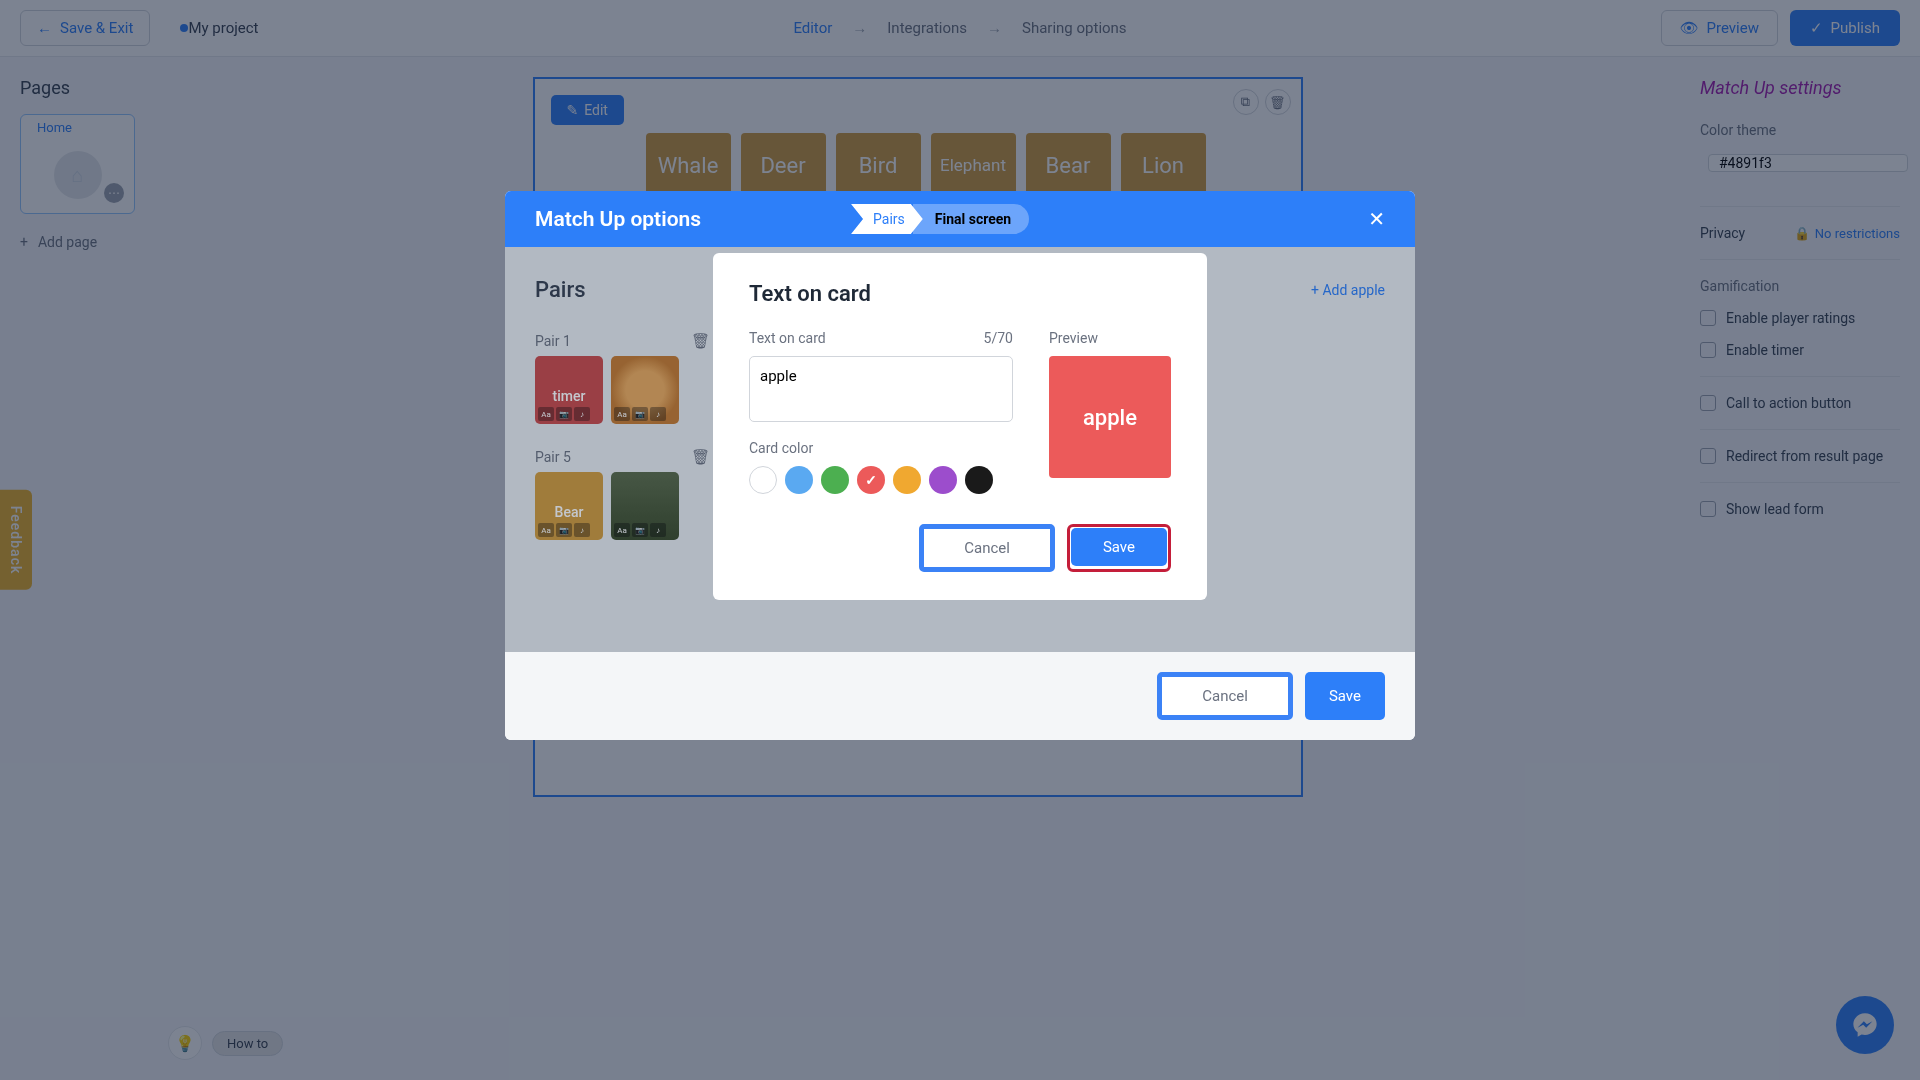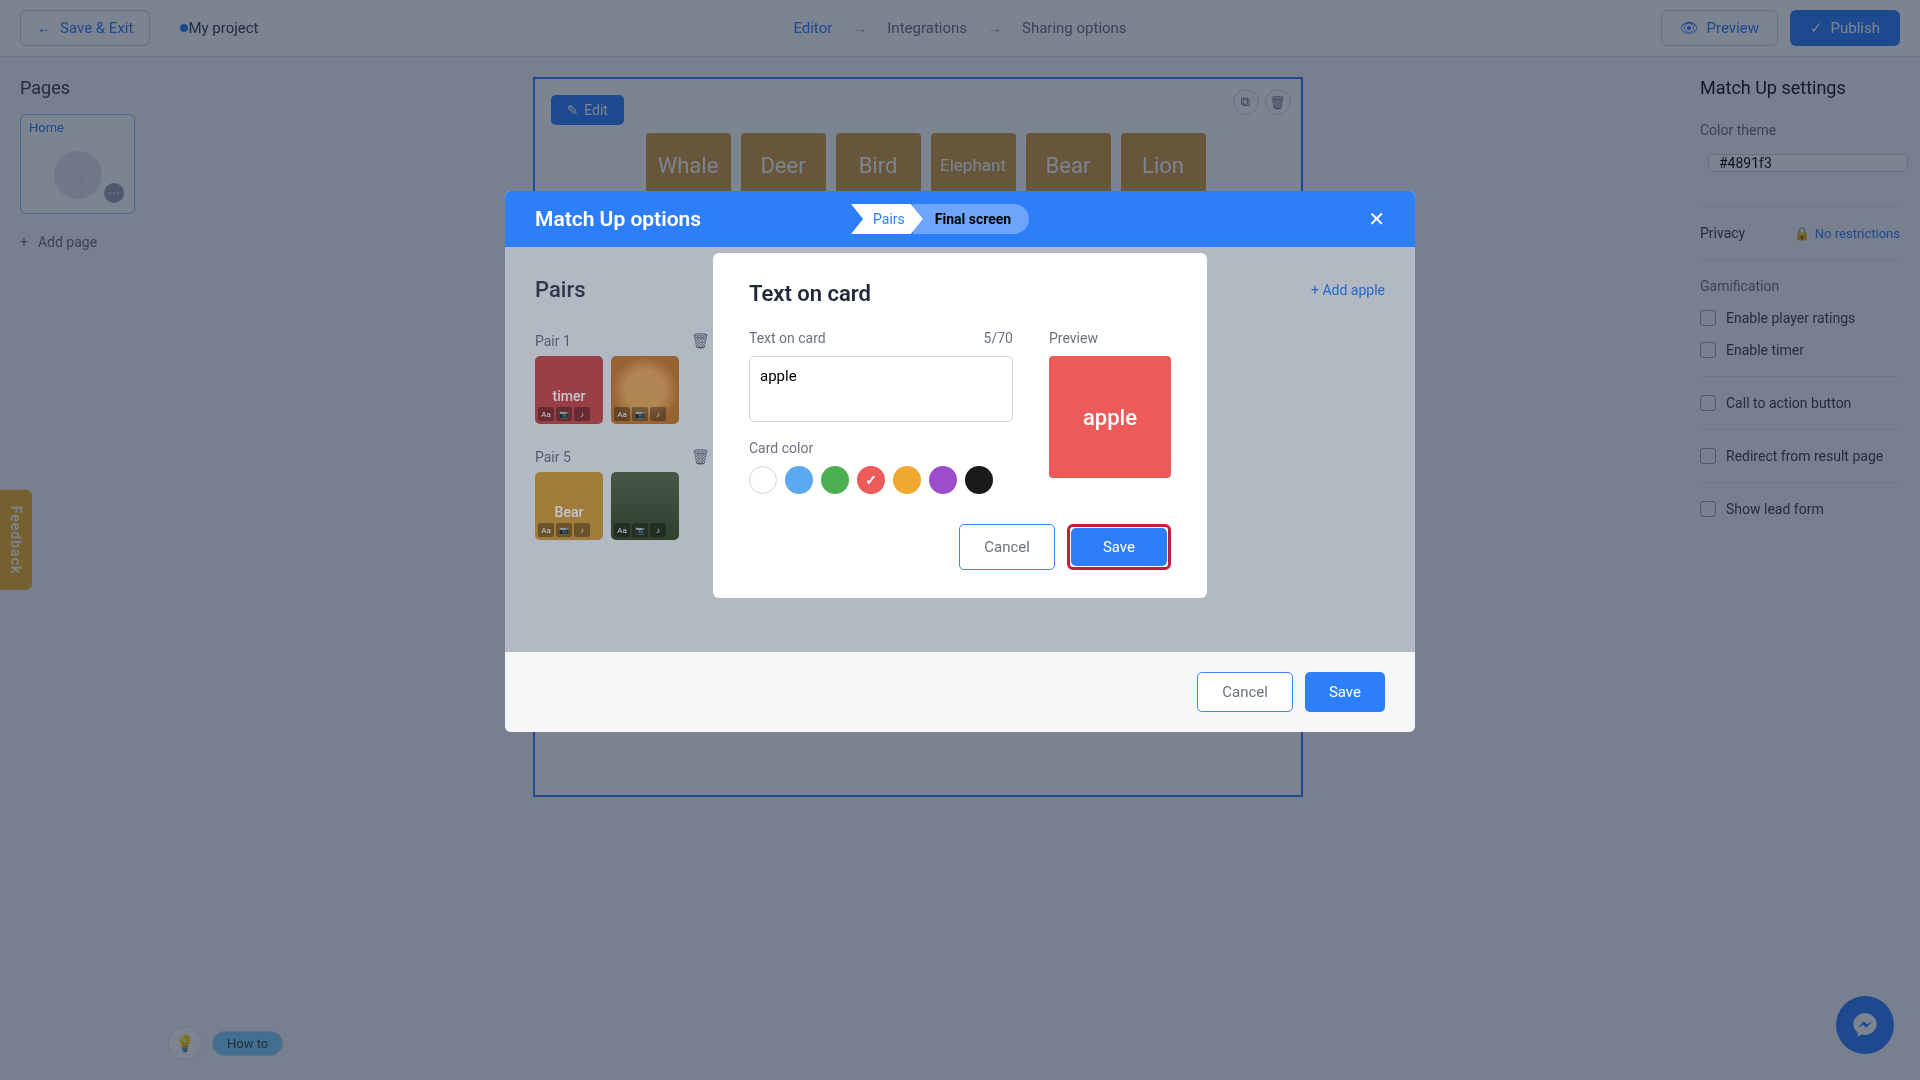--- a/index.html
+++ b/index.html
@@ -16,21 +16,21 @@
 .breadcrumb .bc-arrow { color: #9ca3af; }
 .header-right { margin-left: auto; display: flex; gap: 12px; }
 .preview-btn { border: 1px solid #d1d5db; border-radius: 6px; padding: 8px 18px; color: #2d7ff9; background: #fff; display: flex; align-items: center; gap: 8px; font-size: 15px; }
 .publish-btn { border: none; border-radius: 6px; padding: 8px 20px; color: #fff; background: #2d7ff9; display: flex; align-items: center; gap: 8px; font-size: 15px; }
 
 .main { display: flex; height: calc(100% - 57px); }
 
 
 .left-panel { width: 155px; padding: 20px; }
 .left-title { font-size: 18px; color: #374151; margin-bottom: 16px; }
-.page-thumb { width: 100%; border: 1px solid #93c5fd; border-radius: 6px; padding: 5px 8px 10px; background: #fff; position: relative; }
+.page-thumb { width: 100%; border: 1px solid #93c5fd; border-radius: 6px; padding: 5px 16px 10px; background: #fff; position: relative; }
 .page-thumb-title { color: #2d7ff9; font-size: 13px; }
 .page-circle { width: 48px; height: 48px; background: #e5e7eb; border-radius: 50%; margin: 16px auto 4px; display:flex; align-items:center; justify-content:center; }
 .page-dots { position: absolute; bottom: 10px; right: 10px; width: 20px; height: 20px; border-radius: 50%; background: #9ca3af; color:#fff; display:flex; align-items:center; justify-content:center; font-size:12px; }
 .add-page { margin-top: 20px; display: flex; align-items: center; gap: 10px; color: #6b7280; font-size: 14px; }
 
 
 .canvas-area { flex: 1; padding: 20px 10px; position: relative; }
 .canvas-outline { width: 770px; margin: 0 auto; border: 2px solid #2d7ff9; background:#fff; padding: 16px; position: relative; min-height: 720px;}
 .edit-btn { background: #2d7ff9; color: #fff; border: none; border-radius: 5px; padding: 7px 16px; display: flex; align-items: center; gap:6px; font-size:14px; }
 .cards-row { display: flex; gap: 10px; margin-top: -22px; margin-left: 95px; }
@@ -38,38 +38,38 @@
 .game-card.elephant { font-size: 17px; }
 .canvas-icons-tr { position: absolute; top: 10px; right: 10px; display: flex; gap: 6px; }
 .canvas-icons-tr .ic { width: 26px; height: 26px; border:1px solid #d1d5db; border-radius: 50%; display:flex;align-items:center;justify-content:center; color:#6b7280; font-size:13px;}
 
 .bottom-toolbar { position: absolute; bottom: 100px; left: 50%; transform: translateX(-50%); display:flex; gap:10px;}
 .bottom-toolbar .tb { border:1px solid #d1d5db; border-radius:5px; padding:8px 14px; background:#fff; color:#374151; font-size:14px; display:flex; align-items:center; gap:6px;}
 .bottom-toolbar .tb.all { background:#2d7ff9; color:#fff; border-color:#2d7ff9;}
 
 
 .right-panel { width: 240px; padding: 20px; }
-.right-title { font-size: 18px; color: #0f172a; margin-bottom: 24px; }
+.right-title { font-size: 18px; color: #a21caf; margin-bottom: 24px; font-style: italic; }
 .setting-label { font-size: 14px; color: #6b7280; margin-bottom: 10px; }
 .color-row { display:flex; gap:8px; margin-bottom: 28px; align-items:center;}
 .color-sw { width:30px;height:30px;border-radius:4px;background:#2456c4;}
 .color-input { flex:1; border:1px solid #d1d5db; border-radius:4px; padding:0 10px; font-size:14px; }
 .setting-row { display:flex; justify-content:space-between; align-items:center; padding: 18px 0; border-top:1px solid #e5e7eb; font-size:14px; color:#374151;}
 .lock-link { color:#2d7ff9; font-size:13px; display:flex; align-items:center; gap:4px;}
 .check-row { display:flex; align-items:center; gap:10px; padding: 8px 0; font-size:14px; color:#374151;}
 .cb { width:16px; height:16px; border:1px solid #9ca3af; border-radius:3px;}
 .section-title { font-size:14px; color:#6b7280; padding:18px 0 8px; border-top:1px solid #e5e7eb;}
 
 
 .feedback-tab { position: absolute; left: 0; top: 50%; transform: translateY(-50%); background: #f0b429; color: #fff; writing-mode: vertical-rl; padding: 16px 8px; font-size: 14px; border-radius: 0 6px 6px 0; font-weight:500; letter-spacing:1px;}
 
 
 .howto { position: absolute; left: 168px; bottom: 20px; display:flex; align-items:center; gap:10px;}
 .bulb { width:34px; height:34px; border-radius:50%; background:#fff; border:1px solid #e5e7eb; display:flex;align-items:center;justify-content:center; color:#f0b429;}
-.howto-pill { border:1px solid #d1d5db; border-radius:16px; padding:4px 14px; background:#7dd3fc; font-size:13px; color:#374151;}
+.howto-pill { border:1px solid #d1d5db; border-radius:16px; padding:4px 14px; background:#e5e5e5; font-size:13px; color:#374151;}
 
 
 .messenger { position: absolute; right: 26px; bottom: 26px; width: 58px; height: 58px; border-radius: 50%; background: #2d7ff9; display:flex;align-items:center;justify-content:center; color:#fff;}
 
 
 .dim-overlay { position: absolute; inset:0; background: rgba(17,30,55,0.55); z-index: 5; }
 
 
 .modal1 { position: absolute; left: 50%; top: 145px; transform: translateX(-50%); width: 910px; background: #fff; border-radius: 6px; z-index: 10; overflow: hidden; margin-top: 46px; }
 .modal1-header { background: #2d7ff9; color:#fff; height: 56px; display:flex; align-items:center; padding: 0 30px; gap: 150px;}
@@ -92,21 +92,21 @@
 .pcard.bear-card { background:#d19b3c; }
 .pcard.cat-card { background:#d19b3c; }
 .pcard.img-card { background: radial-gradient(circle, #e8a85c 40%, #c47a30 70%); }
 .pcard.img-card2 { background: linear-gradient(#5a6a4a,#3a4a2a);}
 .pcard.img-card3 { background: linear-gradient(#b89070,#8a6850);}
 .pcard-text { padding-bottom:20px; font-weight:500;}
 .pcard-icons { position:absolute; bottom:3px; left:3px; display:flex; gap:2px;}
 .pcard-icons .pi { width:16px; height:14px; background: rgba(0,0,0,0.35); border-radius:2px; font-size:8px; display:flex;align-items:center;justify-content:center; color:#fff;}
 .pair-trash { color:#6b7280; font-size:15px; }
 .modal1-footer { background: #f4f6f8; padding: 20px 30px; display:flex; justify-content:flex-end; gap:12px; }
-.btn-cancel { border:1px solid #3b82f6; background:#fff; border-radius:5px; padding: 10px 24px; color:#6b7280; font-size:15px;}
+.btn-cancel { border:5px solid #3b82f6; background:#fff; border-radius:5px; padding: 10px 40px; color:#6b7280; font-size:15px;}
 .btn-save { border:none; background:#2d7ff9; color:#fff; border-radius:5px; padding:10px 24px; font-size:15px;}
 
 
 .modal1-body-dim { position:absolute; inset:0; background: rgba(17,30,55,0.25); }
 
 
 .modal2 { position: absolute; left: 50%; top: 253px; transform: translateX(-50%); width: 494px; background:#fff; border-radius:6px; z-index:20; padding: 28px 36px; }
 .modal2-title { font-size: 22px; font-weight:600; color:#1f2937; margin-bottom: 24px;}
 .modal2-cols { display:flex; gap:36px; }
 .modal2-left { flex:1; }

